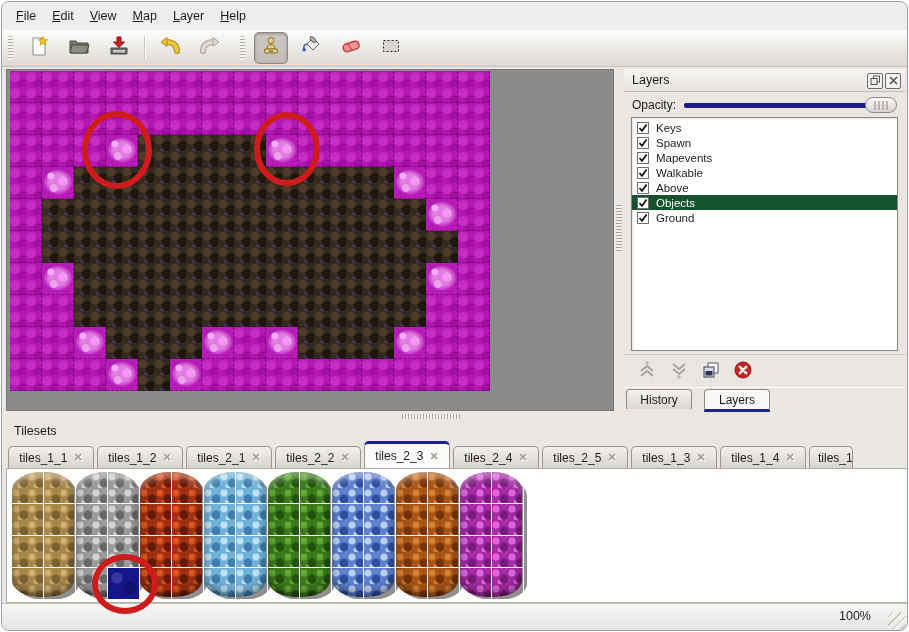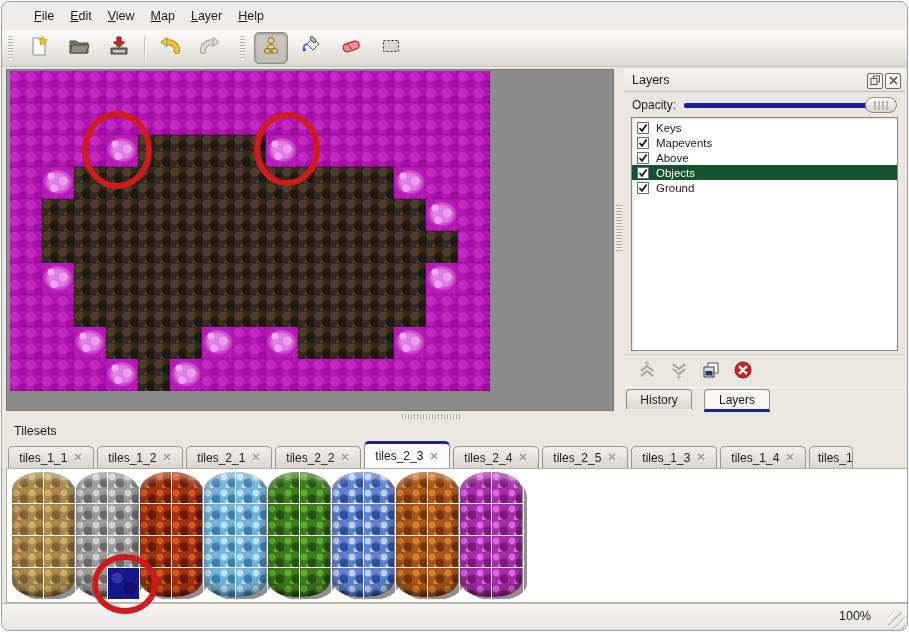--- a/index.html
+++ b/index.html
@@ -1,20 +1,20 @@
 <!DOCTYPE html>
 <html><head>
 <meta charset="utf-8">
 <style>
   html,body{margin:0;padding:0;background:#ffffff;width:909px;height:632px;overflow:hidden;
     font-family:"Liberation Sans", sans-serif;color:#1c1c1c;-webkit-font-smoothing:antialiased;}
   .window{position:absolute;left:1px;top:1px;width:905px;height:628px;background:#eae7e3;
     border:1px solid #98a0a9;border-radius:8px;overflow:hidden;box-shadow:inset 0 1px 0 rgba(255,255,255,.7);}
   
-  .menubar{position:absolute;left:0;top:0;right:0;height:28px;background:#efeeec;display:flex;align-items:center;padding-left:24px;}
+  .menubar{position:absolute;left:0;top:0;right:0;height:28px;background:#efeeec;display:flex;align-items:center;padding-left:6px;}
   .menu-item{padding:3px 8px;font-size:12.5px;cursor:default;}
   .menu-item u{text-decoration:underline;}
   
   .toolbar{position:absolute;left:0;top:28px;right:0;height:36px;background:linear-gradient(#fdfdfc,#dcd8d3);
     border-bottom:1px solid #c6c2bc;display:flex;align-items:center;}
   .tb-handle{width:5px;height:24px;margin:0 6px;border-radius:2px;
     background:repeating-linear-gradient(to bottom,#b3afa9 0 1px,#f5f4f2 1px 3px);}
   .tb-btn{width:32px;height:30px;margin:0 3px;display:flex;align-items:center;justify-content:center;border-radius:5px;border:1px solid transparent;}
   .tb-btn.active{background:linear-gradient(#cdc9c4,#c0bcb6);border:1px solid #8e8a84;box-shadow:inset 0 1px 3px rgba(0,0,0,.3);}
   .tb-sep{width:1px;height:24px;background:#c9c5bf;box-shadow:1px 0 0 #fff;margin:0 5px;}
@@ -395,21 +395,37 @@
             </svg>
           </span>
           <span class="layer-label">Keys</span>
         </div>
         <div class="layer-row">
           <span class="checkbox">
             <svg width="10" height="10" viewBox="0 0 10 10">
               <path d="M1.5 5 L4 7.8 L8.6 1.6" fill="none" stroke="#111111" stroke-width="1.7"></path>
             </svg>
           </span>
+          <span class="layer-label">Spawn</span>
+        </div>
+        <div class="layer-row">
+          <span class="checkbox">
+            <svg width="10" height="10" viewBox="0 0 10 10">
+              <path d="M1.5 5 L4 7.8 L8.6 1.6" fill="none" stroke="#111111" stroke-width="1.7"></path>
+            </svg>
+          </span>
           <span class="layer-label">Mapevents</span>
+        </div>
+        <div class="layer-row">
+          <span class="checkbox">
+            <svg width="10" height="10" viewBox="0 0 10 10">
+              <path d="M1.5 5 L4 7.8 L8.6 1.6" fill="none" stroke="#111111" stroke-width="1.7"></path>
+            </svg>
+          </span>
+          <span class="layer-label">Walkable</span>
         </div>
         <div class="layer-row">
           <span class="checkbox">
             <svg width="10" height="10" viewBox="0 0 10 10">
               <path d="M1.5 5 L4 7.8 L8.6 1.6" fill="none" stroke="#111111" stroke-width="1.7"></path>
             </svg>
           </span>
           <span class="layer-label">Above</span>
         </div>
         <div class="layer-row selected">

